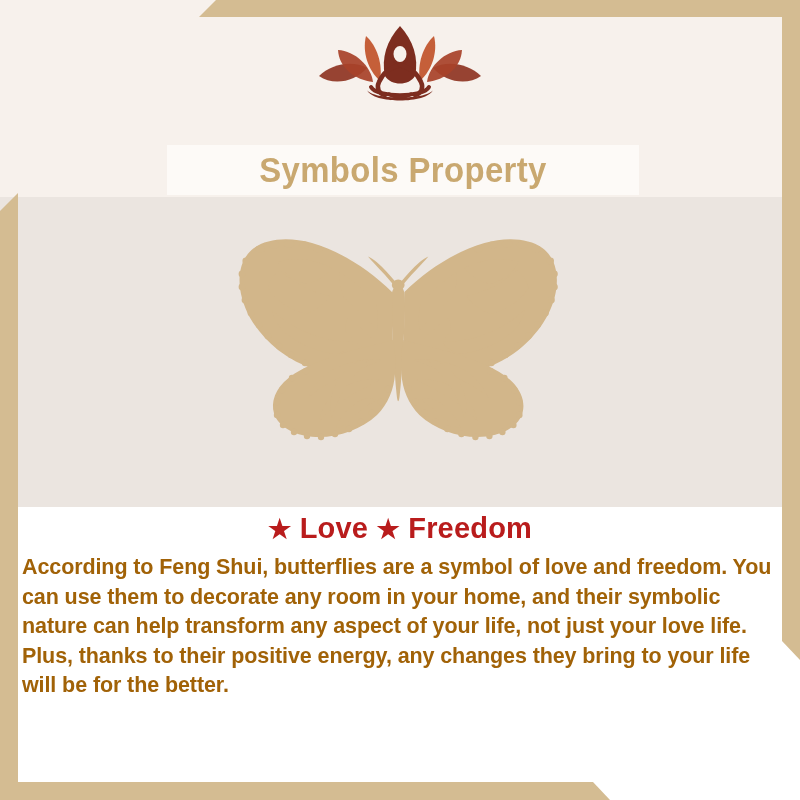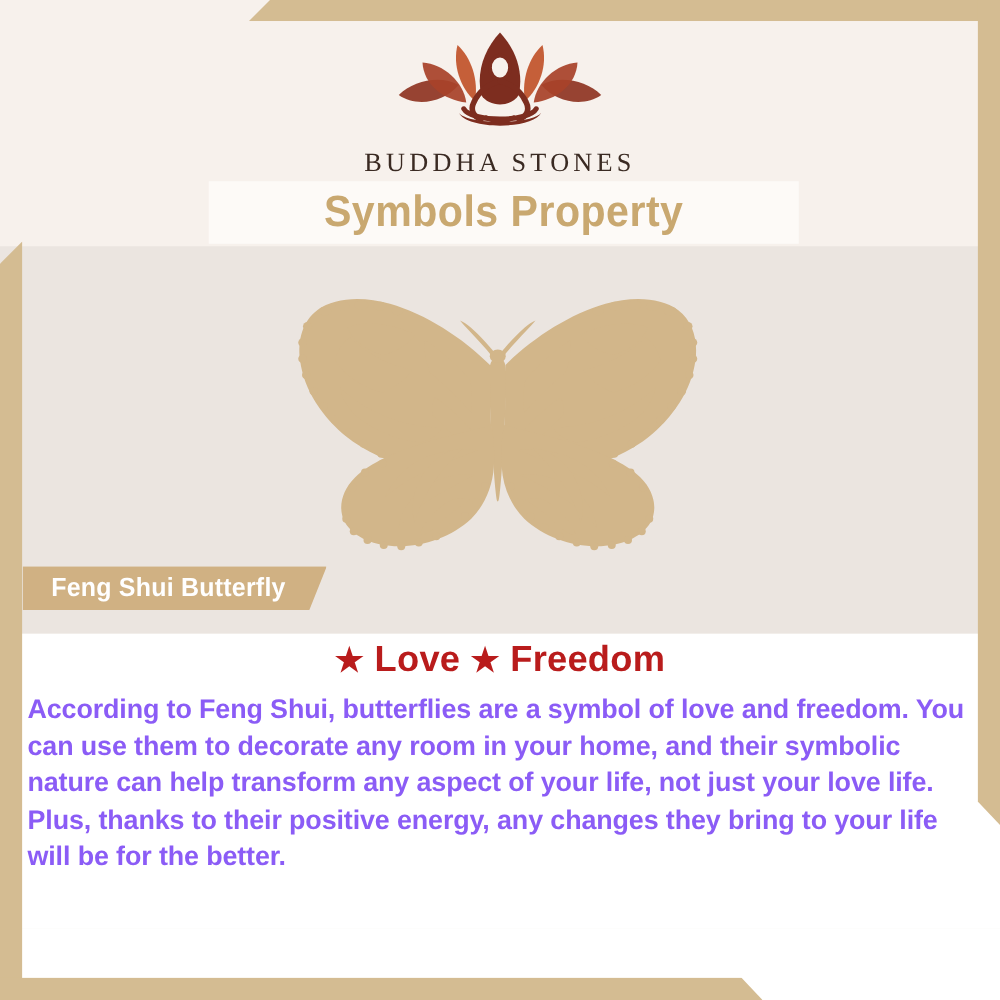--- a/index.html
+++ b/index.html
@@ -128,21 +128,21 @@
   }
   .lf-heading .star { font-size:26px; }
 
   
   .body-copy {
     position:absolute; left:22px; top:553px; width:760px;
     font-family:"Liberation Sans Narrow","Liberation Sans",sans-serif;
     font-size:21.5px;
     font-weight:bold;
     line-height:29.5px;
-    color:#8b5cf6;
+    color:#a16207;
     letter-spacing:-.1px;
     z-index:4;
   }
 </style>
 </head>
 <body>
 
 <div id="page">
 
   <div class="panel-top"></div>
@@ -177,21 +177,20 @@
 
         <path d="M95 41 C86 43 78 49 74 58 C71 64 74 70 80 71" stroke="#7d2d1f" stroke-width="4.5" fill="none"></path>
         <path d="M95 41 C104 43 112 49 116 58 C119 64 116 70 110 71" stroke="#7d2d1f" stroke-width="4.5" fill="none"></path>
 
         <path d="M62 66 C68 80 122 80 128 66 C122 76 68 76 62 66 Z" fill="#7d2d1f"></path>
         <path d="M66 63 C72 74 118 74 124 63" stroke="#7d2d1f" stroke-width="4" fill="none"></path>
 
         <path d="M84 70 C90 74 100 74 106 70" stroke="#7d2d1f" stroke-width="3.5" fill="none"></path>
       </g>
     </svg>
-    <div class="logo-word">BUDDHA STONES</div>
   </div>
 
   <div class="title-band">
     <h1>Symbols Property</h1>
   </div>
 
   <div class="butterfly-wrap">
     <svg class="butterfly" viewBox="0 0 360 222">
       <g fill="#d2b68a">
 
@@ -387,23 +386,20 @@
           <ellipse cx="152" cy="187" rx="3.2" ry="3.2"></ellipse>
           <ellipse cx="161" cy="176" rx="3.2" ry="3.2"></ellipse>
           <ellipse cx="168" cy="163" rx="3.2" ry="3.2"></ellipse>
           <ellipse cx="72" cy="152" rx="3.2" ry="3.2"></ellipse>
           <ellipse cx="86" cy="145" rx="3.2" ry="3.2"></ellipse>
         </g>
       </g>
     </svg>
   </div>
 
-  <div class="label-band">
-    <span>Feng Shui Butterfly</span>
-  </div>
 
   <div class="lf-heading">
     <span class="star">★</span>
     <span>Love</span>
     <span class="star">★</span>
     <span>Freedom</span>
   </div>
 
   <p class="body-copy">According to Feng Shui, butterflies are a symbol of love and freedom. You can use them to decorate any room in your home, and their symbolic nature can help transform any aspect of your life, not just your love life. Plus, thanks to their positive energy, any changes they bring to your life will be for the better.</p>
 

